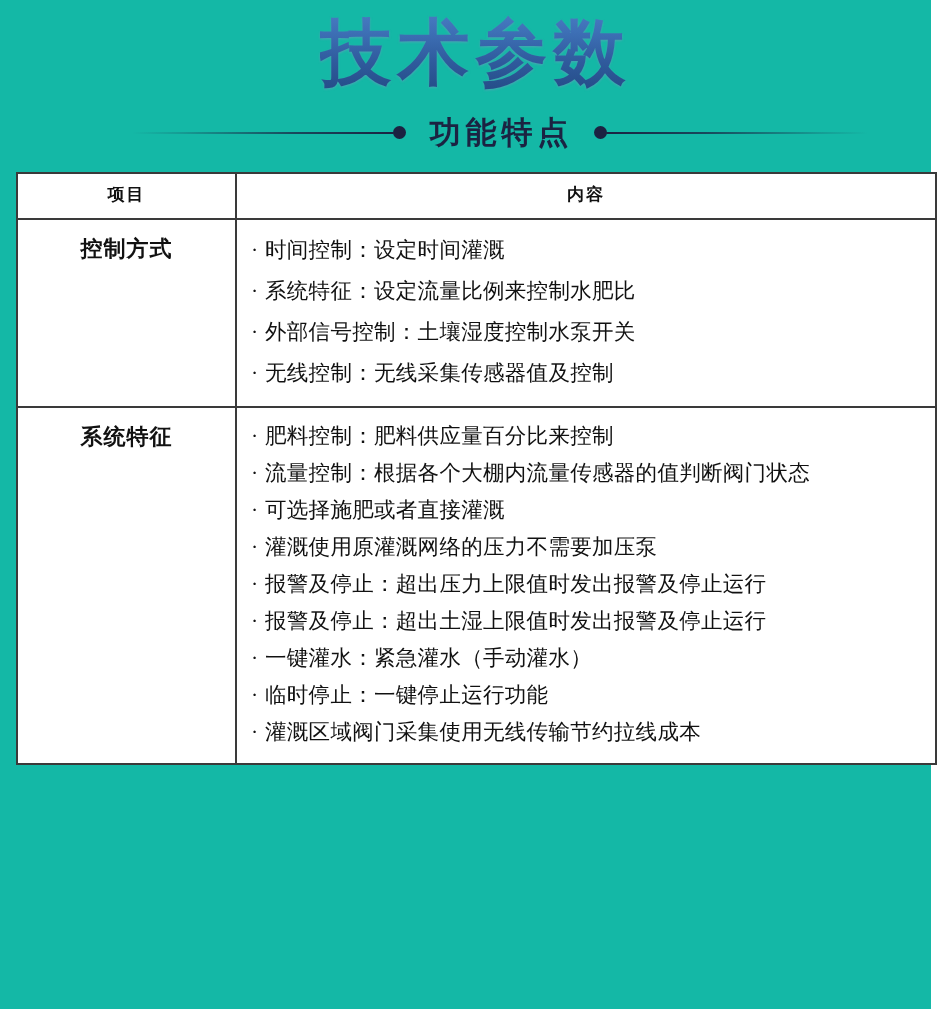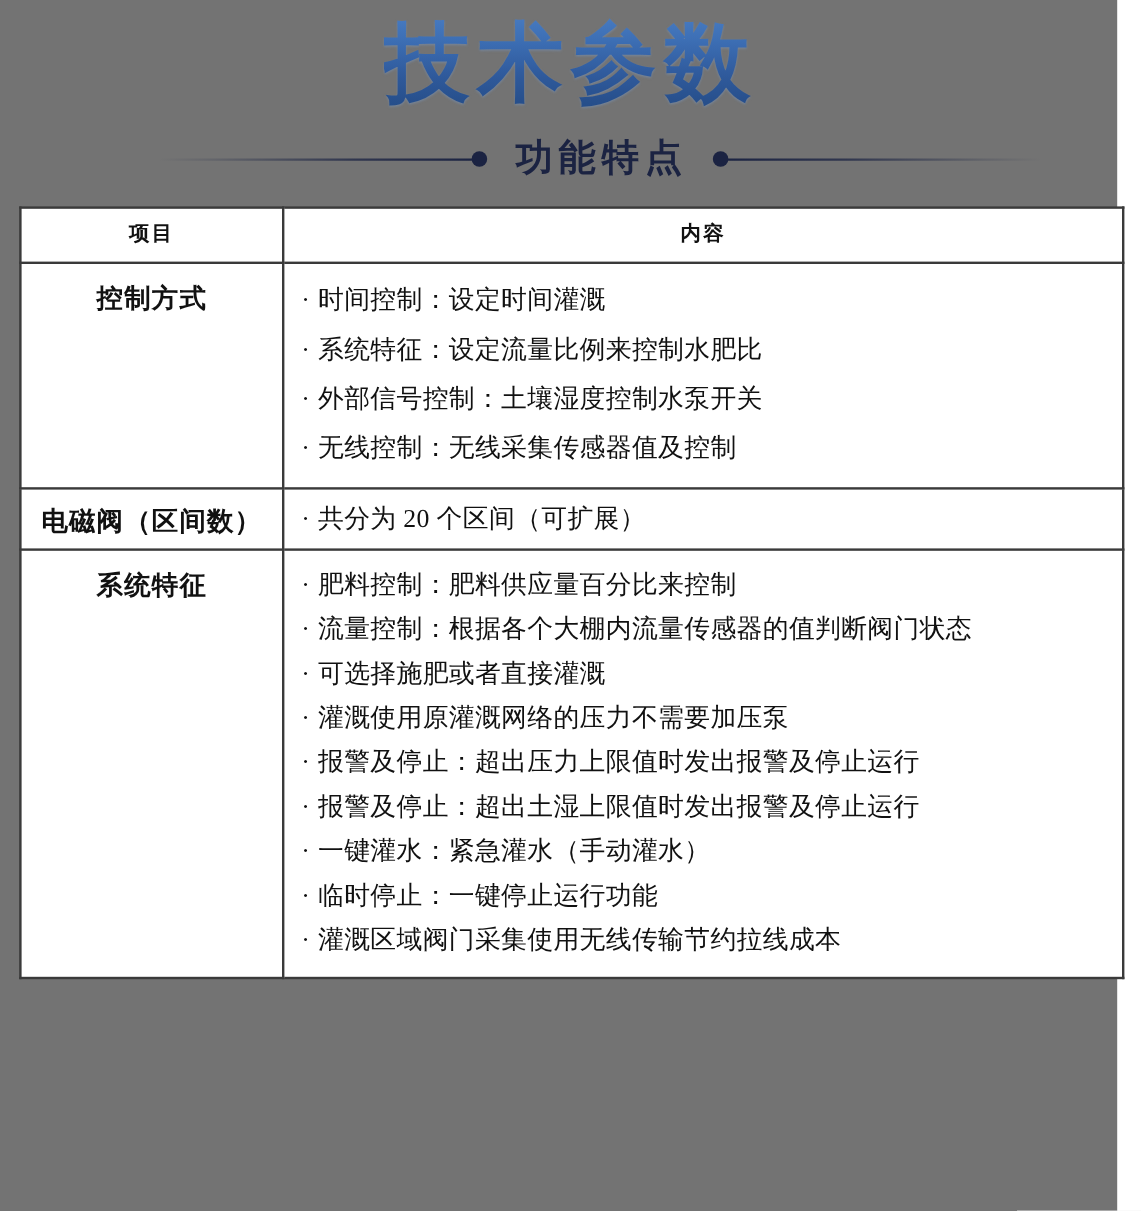--- a/index.html
+++ b/index.html
@@ -9,21 +9,21 @@
     height: 1009px;
     background: #ffffff;
     font-family: "DejaVu Sans", "Liberation Sans", sans-serif;
     overflow: hidden;
   }
 
   #page {
     position: relative;
     width: 931px;
     height: 1009px;
-    background: #737373;
+    background: #14b8a6;
   }
 
   
   .title-wrap {
     position: absolute;
     left: 0;
     top: 8px;
     width: 951px;
     text-align: center;
   }
@@ -195,28 +195,20 @@
         <td class="content-cell">
           <ul class="bullet-list">
             <li class="bullet-item"><span class="dot">·</span><span>时间控制：设定时间灌溉</span></li>
             <li class="bullet-item"><span class="dot">·</span><span>系统特征：设定流量比例来控制水肥比</span></li>
             <li class="bullet-item"><span class="dot">·</span><span>外部信号控制：土壤湿度控制水泵开关</span></li>
             <li class="bullet-item"><span class="dot">·</span><span>无线控制：无线采集传感器值及控制</span></li>
           </ul>
         </td>
       </tr>
 
-      <tr>
-        <td class="item-cell compact">电磁阀（区间数）</td>
-        <td class="content-cell single">
-          <ul class="bullet-list">
-            <li class="bullet-item single-line"><span class="dot">·</span><span>共分为 20 个区间（可扩展）</span></li>
-          </ul>
-        </td>
-      </tr>
 
       <tr>
         <td class="item-cell">系统特征</td>
         <td class="content-cell">
           <ul class="bullet-list">
             <li class="bullet-item tight"><span class="dot">·</span><span>肥料控制：肥料供应量百分比来控制</span></li>
             <li class="bullet-item tight"><span class="dot">·</span><span>流量控制：根据各个大棚内流量传感器的值判断阀门状态</span></li>
             <li class="bullet-item tight"><span class="dot">·</span><span>可选择施肥或者直接灌溉</span></li>
             <li class="bullet-item tight"><span class="dot">·</span><span>灌溉使用原灌溉网络的压力不需要加压泵</span></li>
             <li class="bullet-item tight"><span class="dot">·</span><span>报警及停止：超出压力上限值时发出报警及停止运行</span></li>

